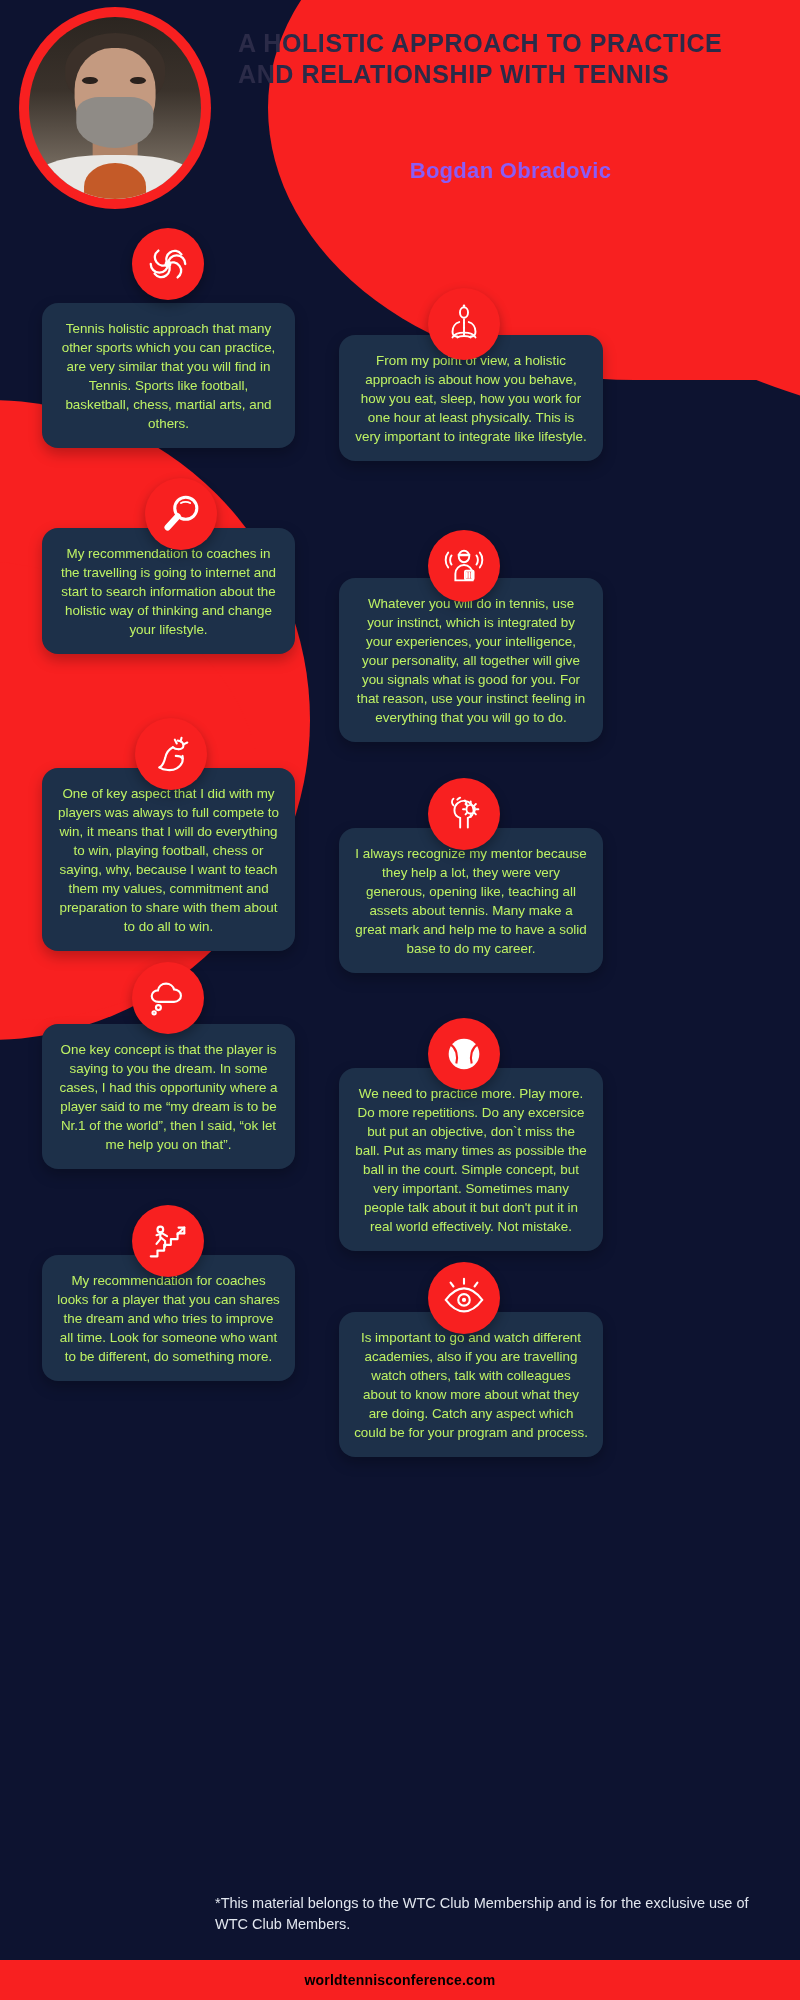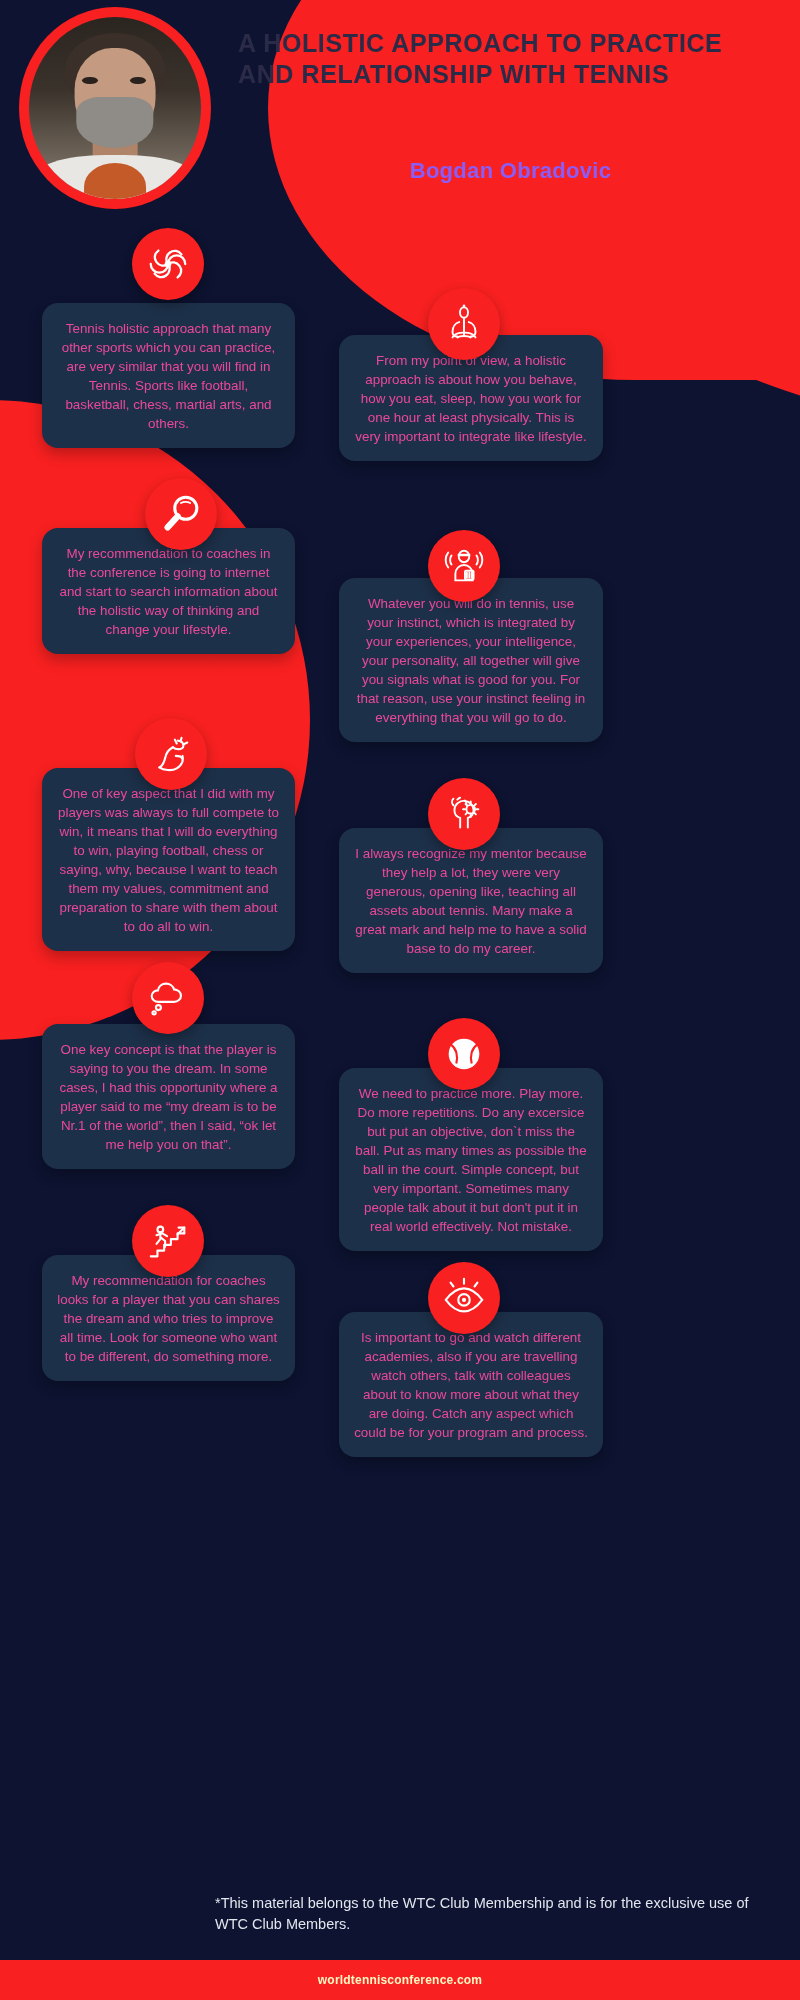--- a/index.html
+++ b/index.html
@@ -79,21 +79,21 @@
     position:absolute; left:238px; top:158px; width:545px;
     text-align:center; color:#8b5cf6; font-weight:bold; font-size:22px;
     letter-spacing:0.3px;
   }
 
   
   .card{
     position:absolute;
     background:#1d3049;
     border-radius:16px;
-    color:#ec4899;
+    color:#bef264;
     font-size:13.4px;
     line-height:1.42;
     text-align:center;
     padding:16px 15px 15px;
     box-shadow:0 6px 14px rgba(0,0,0,.25);
   }
   .card.left  { left:42px;  width:253px; }
   .card.right { left:339px; width:264px; }
 
   .icon-badge{
@@ -109,21 +109,21 @@
   
   .disclaimer{
     position:absolute; left:215px; top:1893px; width:570px;
     color:#e2e7ef; font-size:14.5px; line-height:1.45; text-align:left;
   }
   .footer-bar{
     position:absolute; left:0; bottom:0; width:800px; height:40px;
     background:#f82020; display:flex; align-items:center; justify-content:center;
   }
   .footer-bar span{
-    color:#fef9c3; font-weight:bold; font-size:12px; letter-spacing:.2px;
+    color:#000000; font-weight:bold; font-size:14px; letter-spacing:.2px;
   }
 </style>
 </head>
 <body>
 
 <div class="bg-layer">
   <div class="blob-header"></div>
   <div class="blob-header-2"></div>
   <div class="blob-left"></div>
   <div class="blob-left-2"></div>
@@ -246,21 +246,21 @@
   <svg viewBox="0 0 48 48" fill="none" stroke="#fff" stroke-width="2.2" stroke-linecap="round">
     <path d="M5 26c6-8 12-12 19-12s13 4 19 12c-6 8-12 12-19 12S11 34 5 26z"></path>
     <circle cx="24" cy="26" r="6"></circle>
     <circle cx="24" cy="26" r="2.2" fill="#fff" stroke="none"></circle>
     <path d="M24 9V4M13 12l-3-4M35 12l3-4"></path>
   </svg>
 </div>
 
 <div class="card left" style="top:303px"><span>Tennis holistic approach that many other sports which you can practice, are very similar that you will find in Tennis. Sports like football, basketball, chess, martial arts, and others.</span></div>
 <div class="card right" style="top:335px"><span>From my point of view, a holistic approach is about how you behave, how you eat, sleep, how you work for one hour at least physically. This is very important to integrate like lifestyle.</span></div>
-<div class="card left" style="top:528px"><span>My recommendation to coaches in the conference is going to internet and start to search information about the holistic way of thinking and change your lifestyle.</span></div>
+<div class="card left" style="top:528px"><span>My recommendation to coaches in the travelling is going to internet and start to search information about the holistic way of thinking and change your lifestyle.</span></div>
 <div class="card right" style="top:578px"><span>Whatever you will do in tennis, use your instinct, which is integrated by your experiences, your intelligence, your personality, all together will give you signals what is good for you. For that reason, use your instinct feeling in everything that you will go to do.</span></div>
 <div class="card left" style="top:768px"><span>One of key aspect that I did with my players was always to full compete to win, it means that I will do everything to win, playing football, chess or saying, why, because I want to teach them my values, commitment and preparation to share with them about to do all to win.</span></div>
 <div class="card right" style="top:828px"><span>I always recognize my mentor because they help a lot, they were very generous, opening like, teaching all assets about tennis. Many make a great mark and help me to have a solid base to do my career.</span></div>
 <div class="card left" style="top:1024px"><span>One key concept is that the player is saying to you the dream. In some cases, I had this opportunity where a player said to me “my dream is to be Nr.1 of the world”, then I said, “ok let me help you on that”.</span></div>
 <div class="card right" style="top:1068px"><span>We need to practice more. Play more. Do more repetitions. Do any excersice but put an objective, don`t miss the ball. Put as many times as possible the ball in the court. Simple concept, but very important. Sometimes many people talk about it but don't put it in real world effectively. Not mistake.</span></div>
 <div class="card left" style="top:1255px"><span>My recommendation for coaches looks for a player that you can shares the dream and who tries to improve all time. Look for someone who want to be different, do something more.</span></div>
 <div class="card right" style="top:1312px"><span>Is important to go and watch different academies, also if you are travelling watch others, talk with colleagues about to know more about what they are doing. Catch any aspect which could be for your program and process.</span></div>
 
 <div class="disclaimer">*This material belongs to the WTC Club Membership and is for the exclusive use of WTC Club Members.</div>
 <div class="footer-bar">

